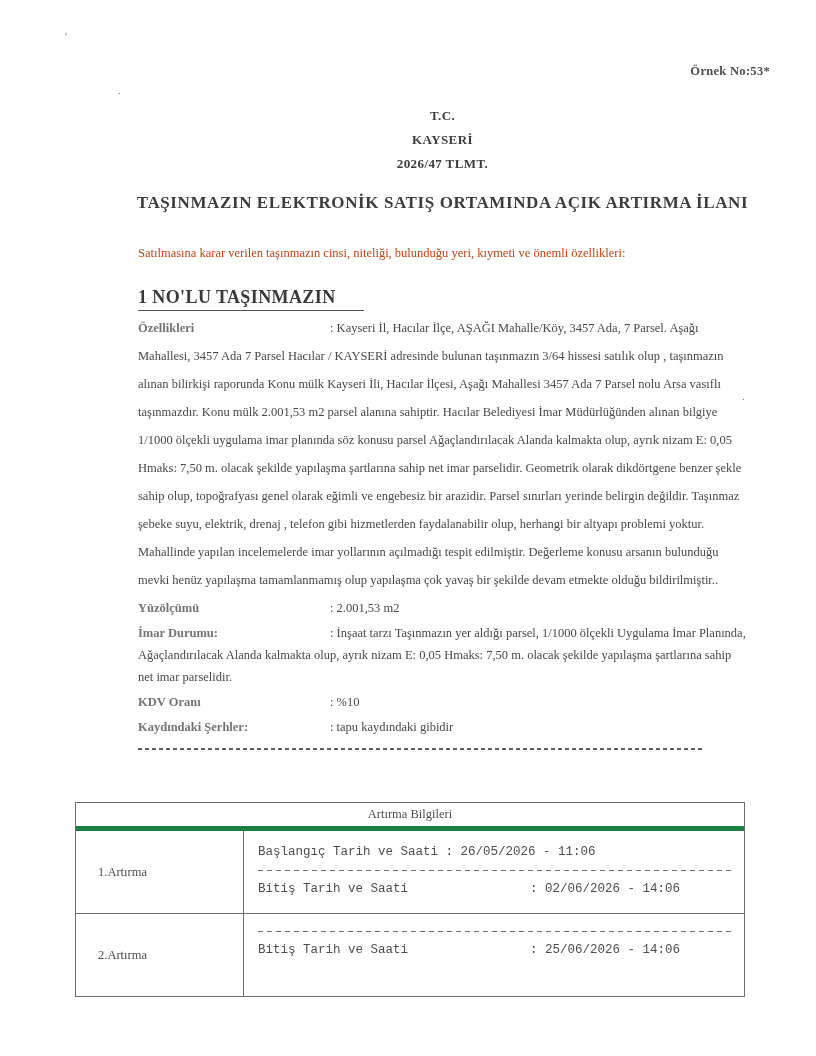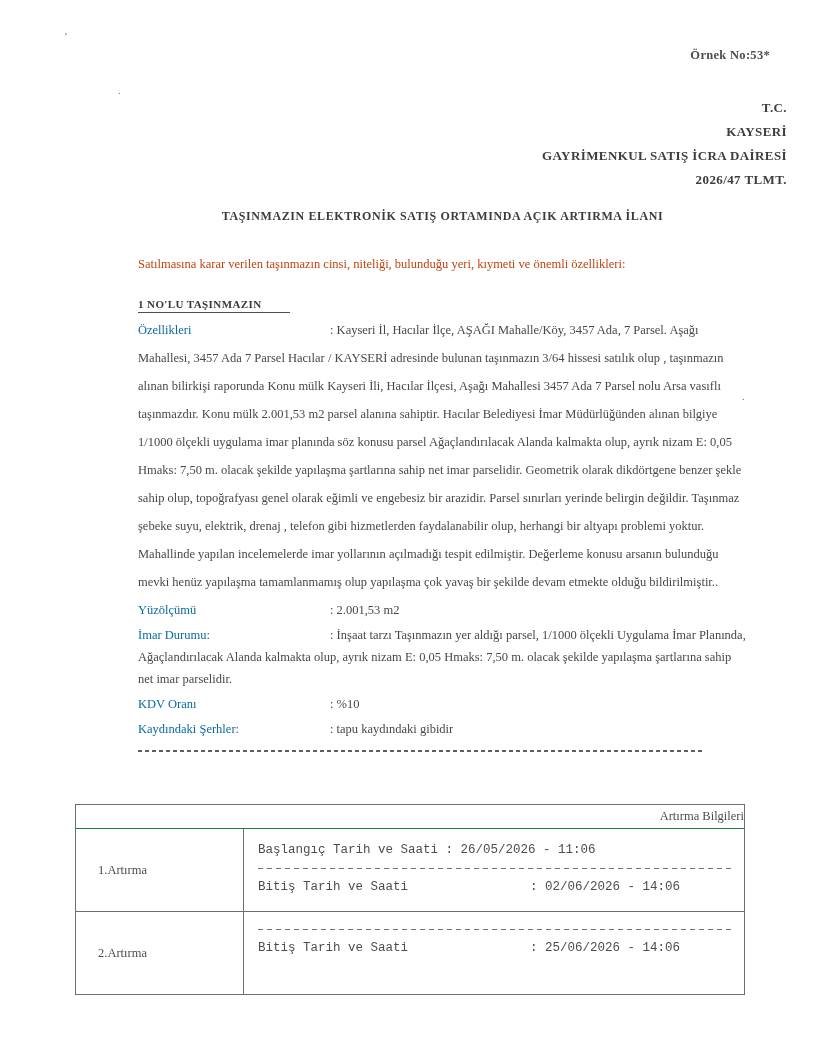--- a/index.html
+++ b/index.html
@@ -3,55 +3,56 @@
 <meta charset="utf-8">
 <style>
   html,body{margin:0;padding:0;}
   body{
     width:816px;height:1056px;overflow:hidden;position:relative;
     background:#ffffff;
     font-family:"Liberation Serif","DejaVu Serif",serif;
   }
   .page{
     position:absolute;inset:0;
-    padding:16px 69px 0 138px;
+    padding:8px 69px 0 138px;
     box-sizing:border-box;
     color:#414141;
     filter:blur(0.3px) contrast(0.95);
     font-size:12.5px;
+    margin-top:16px;
   }
   .ornek{
     position:absolute;top:48px;right:46px;
     font-weight:bold;color:#4a4a4a;font-size:12.5px;letter-spacing:0.3px;
   }
-  .head{margin:0 -40px;padding-top:80px;text-align:right;}
+  .head{margin:0 -40px;padding-top:80px;text-align:center;}
   .head div{line-height:24px;font-weight:bold;color:#3a3a3a;font-size:13px;letter-spacing:0.4px;}
   .doc-title{
     margin:17px -40px 0 -40px;text-align:center;font-weight:bold;color:#383838;
-    font-size:12px;letter-spacing:0.6px;
+    font-size:17px;letter-spacing:0.6px;
   }
   .intro{margin:30px 0 0 0;line-height:20px;color:#c2410c;}
   .sec-head{
-    margin-top:24px;font-weight:bold;color:#353535;font-size:11px;letter-spacing:0.4px;
+    margin-top:24px;font-weight:bold;color:#353535;font-size:18px;letter-spacing:0.4px;
     display:inline-block;border-bottom:1.5px solid #4a4a4a;padding-right:28px;padding-bottom:2px;
   }
   .field{margin:0;color:#454545;}
-  .field .flabel{display:inline-block;width:192px;font-weight:normal;color:#0369a1;vertical-align:top;}
+  .field .flabel{display:inline-block;width:192px;font-weight:bold;color:#737373;vertical-align:top;}
   .field.tall{line-height:28px;margin-top:3px;}
   .field.single{line-height:22px;margin-top:3px;}
   .sep-dash{
     height:2px;margin-top:10px;width:567px;
     background:repeating-linear-gradient(90deg,#5c5c5c 0 4px,transparent 4px 7px);
   }
   
   .atable{
     margin-left:-63px;margin-top:52px;width:670px;
     border:1px solid #6d6d6d;box-sizing:border-box;color:#4a4a4a;
   }
-  .t-head{height:23px;line-height:23px;text-align:right;border-bottom:1px solid #15803d;}
+  .t-head{height:23px;line-height:23px;text-align:center;border-bottom:5px solid #15803d;}
   .t-row{display:flex;height:82px;}
   .t-row.first{border-bottom:1px solid #6d6d6d;}
   .t-name{
     width:168px;border-right:1px solid #6d6d6d;box-sizing:border-box;
     display:flex;align-items:center;padding-left:22px;
   }
   .t-dates{flex:1;padding:10px 10px 0 14px;font-family:Liberation Mono, monospace;}
   .t-line{height:22px;line-height:22px;white-space:nowrap;}
   .t-line .elabel{display:inline-block;width:272px;}
   .t-dash{
@@ -63,21 +64,20 @@
 </head>
 <body>
 
 <div class="page">
 
   <div class="ornek">Örnek No:53*</div>
 
   <div class="head">
     <div>T.C.</div>
     <div>KAYSERİ</div>
-    <div>GAYRİMENKUL SATIŞ İCRA DAİRESİ</div>
     <div>2026/47 TLMT.</div>
   </div>
 
   <div class="doc-title">TAŞINMAZIN ELEKTRONİK SATIŞ ORTAMINDA AÇIK ARTIRMA İLANI</div>
 
   <p class="intro">Satılmasına karar verilen taşınmazın cinsi, niteliği, bulunduğu yeri, kıymeti ve önemli özellikleri:</p>
 
   <div>
     <span class="sec-head">1 NO'LU TAŞINMAZIN</span>
   </div>

